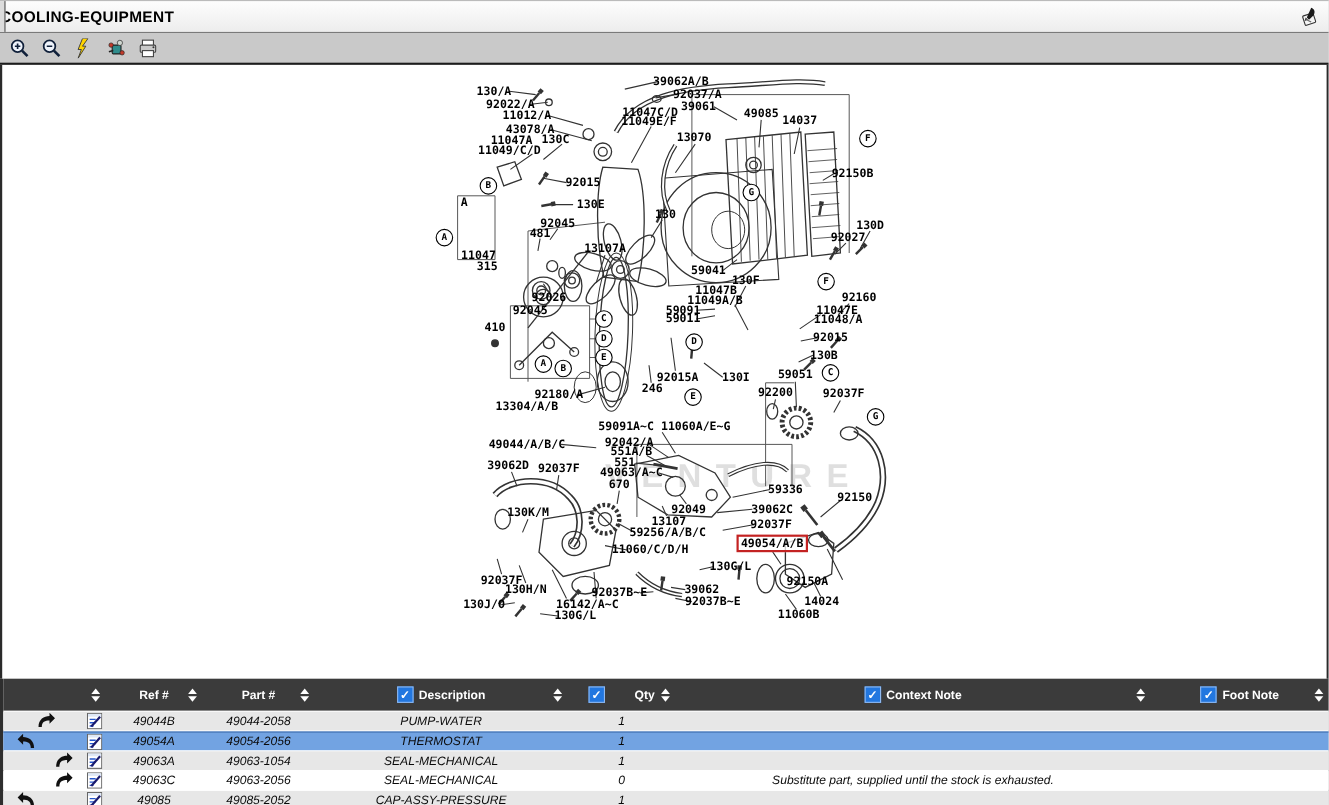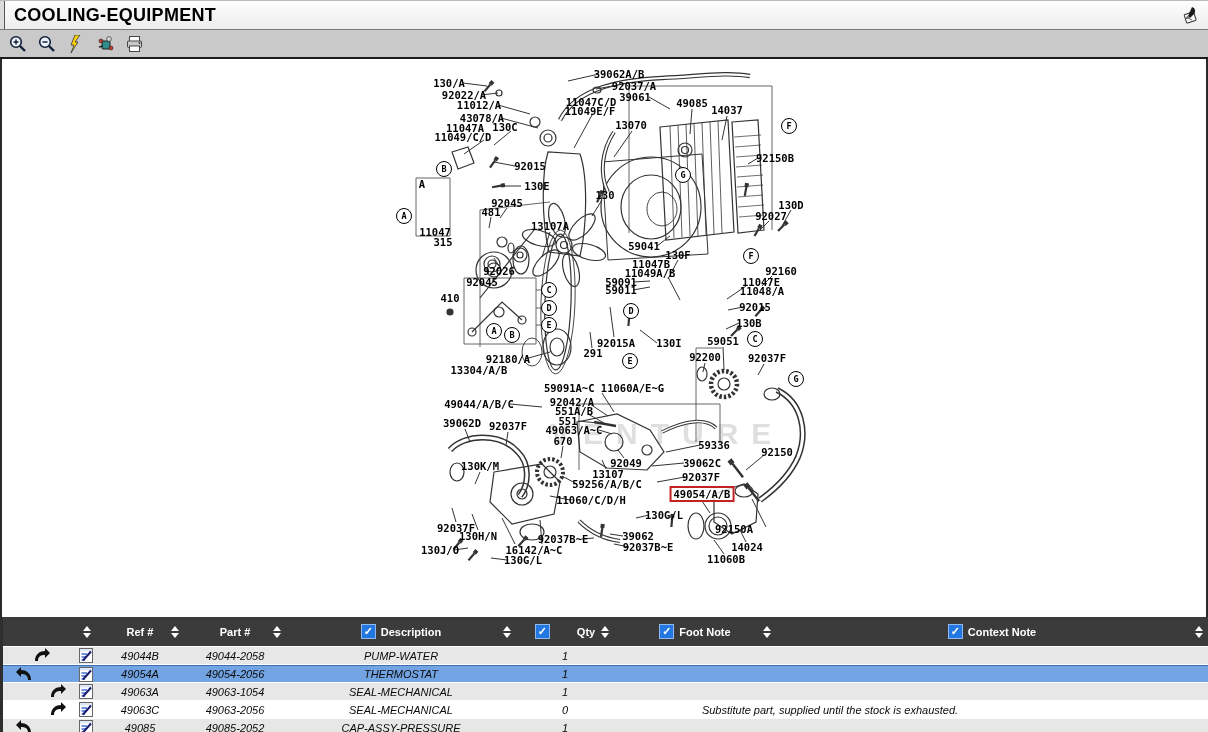--- a/index.html
+++ b/index.html
@@ -2,21 +2,21 @@
 <html><head>
 <meta charset="utf-8">
 <style>
   html,body{margin:0;padding:0;background:#9a9a9a;}
   #app{position:relative;width:1208px;height:732px;background:#fff;overflow:hidden;
        font-family:"Liberation Sans",sans-serif;}
   
   #titlebar{position:relative;height:28px;background:linear-gradient(#fdfdfd,#ededed);
     border-top:1px solid #bbb;border-bottom:1px solid #7a7a7a;display:flex;align-items:center;}
   #titlebar .edge{position:absolute;left:0;top:0;width:4px;height:100%;background:#dcdcdc;border-right:1px solid #555;}
-  #page-title{font-size:18px;font-weight:bold;color:#000;margin-left:14px;letter-spacing:.3px;}
+  #page-title{font-size:14px;font-weight:bold;color:#000;letter-spacing:.3px;}
   #annotate{position:absolute;right:8px;top:3px;width:22px;height:22px;cursor:pointer;}
   
   #toolbar{height:27px;background:#c9c9c9;border-bottom:2px solid #1c1c1c;display:flex;align-items:center;gap:9px;padding-left:8px;}
   .tbtn{width:20px;height:20px;display:flex;align-items:center;justify-content:center;cursor:pointer;}
   
   #main{position:relative;height:558px;background:#fff;border-left:2px solid #2a2a2a;border-right:2px solid #2a2a2a;overflow:hidden;}
   #art{position:absolute;left:0;top:0;width:1204px;height:557px;}
   #labels{position:absolute;left:0;top:0;width:1204px;height:557px;}
   .plbl{position:absolute;transform:translate(-50%,-50%);font-family:"DejaVu Sans Mono",monospace;
         font-size:10.5px;font-weight:bold;color:#000;white-space:nowrap;cursor:pointer;}
@@ -268,21 +268,21 @@
         <span class="plbl" style="left: 649px; top: 205px;">11047B</span>
         <span class="plbl" style="left: 648px; top: 214px;">11049A/B</span>
         <span class="plbl" style="left: 619px; top: 223px;">59091</span>
         <span class="plbl" style="left: 619px; top: 231px;">59011</span>
         <span class="plbl" style="left: 779px; top: 212px;">92160</span>
         <span class="plbl" style="left: 759px; top: 223px;">11047E</span>
         <span class="plbl" style="left: 760px; top: 232px;">11048/A</span>
         <span class="plbl" style="left: 753px; top: 248px;">92015</span>
         <span class="plbl" style="left: 747px; top: 264px;">130B</span>
         <span class="plbl" style="left: 614px; top: 284px;">92015A</span>
-        <span class="plbl" style="left: 591px; top: 294px;">291</span>
+        <span class="plbl" style="left: 591px; top: 294px;">246</span>
         <span class="plbl" style="left: 667px; top: 284px;">130I</span>
         <span class="plbl" style="left: 721px; top: 282px;">59051</span>
         <span class="plbl" style="left: 703px; top: 298px;">92200</span>
         <span class="plbl" style="left: 765px; top: 299px;">92037F</span>
         <span class="plbl" style="left: 506px; top: 300px;">92180/A</span>
         <span class="plbl" style="left: 477px; top: 311px; text-align: right;">13304/A/B</span>
         <span class="plbl" style="left: 602px; top: 329px;">59091A~C 11060A/E~G</span>
         <span class="plbl" style="left: 477px; top: 345px;">49044/A/B/C</span>
         <span class="plbl" style="left: 570px; top: 343px;">92042/A</span>
         <span class="plbl" style="left: 572px; top: 352px;">551A/B</span>
@@ -361,31 +361,31 @@
           </span>
         </div>
         <div class="hcell c4">
           <span class="cb"></span>
           <span>Qty</span>
           <span class="sort">
             <i class="up"></i>
             <i class="dn"></i>
           </span>
         </div>
+        <div class="hcell c5">
+          <span class="cb"></span>
+          <span>Context Note</span>
+          <span class="sort">
+            <i class="up"></i>
+            <i class="dn"></i>
+          </span>
+        </div>
         <div class="hcell c6">
           <span class="cb"></span>
           <span>Foot Note</span>
-          <span class="sort">
-            <i class="up"></i>
-            <i class="dn"></i>
-          </span>
-        </div>
-        <div class="hcell c5">
-          <span class="cb"></span>
-          <span>Context Note</span>
           <span class="sort">
             <i class="up"></i>
             <i class="dn"></i>
           </span>
         </div>
       </div>
     <div id="tbody">
         <div class="trow alt">
           <div class="tcell actcell c0">
             <span class="rowarrow" style="left: 30px;"><svg width="18" height="15" viewBox="0 0 18 15">

